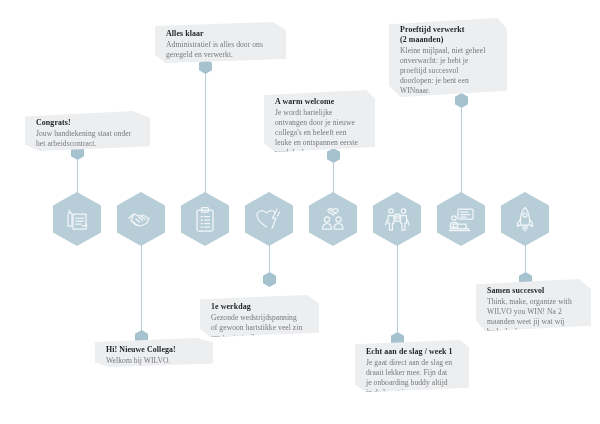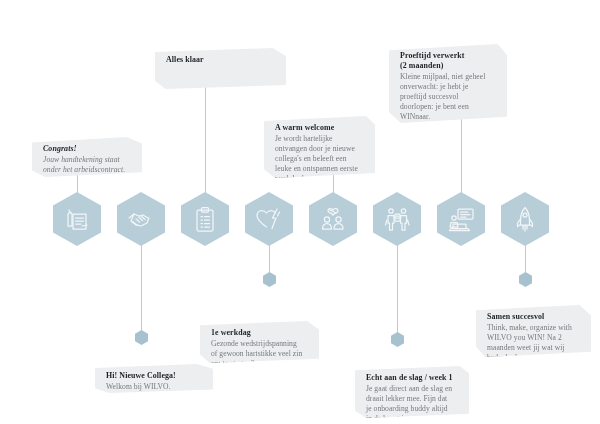--- a/index.html
+++ b/index.html
@@ -29,21 +29,20 @@
 
   
   .callout{
     position:absolute;
     background:#eceef0;
     color:#6f7175;
     padding:7px 15px 8px 11px;
     box-sizing:border-box;
     line-height:1.30;
     font-size:7.6px;
-    margin-top:26px;
   }
   .callout.clip-a{ clip-path:polygon(0% 14%, 86% 0%, 100% 16%, 100% 88%, 12% 100%, 0% 84%); }
   .callout.clip-b{ clip-path:polygon(0% 10%, 90% 0%, 100% 20%, 100% 90%, 8% 100%, 0% 80%); }
   .callout.clip-c{ clip-path:polygon(0% 8%, 92% 0%, 100% 14%, 100% 92%, 10% 100%, 0% 86%); }
   .callout .c-title{
     display:block;
     font-weight:bold;
     color:#1d2024;
     font-size:7.9px;
     line-height:1.28;
@@ -89,27 +88,28 @@
 
   <div class="dot" style="left:71px;  top:145px;"></div>
   <div class="dot" style="left:135px; top:330px;"></div>
   <div class="dot" style="left:199px; top:59px;"></div>
   <div class="dot" style="left:263px; top:272px;"></div>
   <div class="dot" style="left:327px; top:148px;"></div>
   <div class="dot" style="left:391px; top:332px;"></div>
   <div class="dot" style="left:455px; top:93px;"></div>
   <div class="dot" style="left:519px; top:272px;"></div>
 
-  <div class="callout clip-a" style="left:32px; top:111px; width:110px; height:40px;font-style:italic;">
+  <div class="callout clip-a" style="left:25px; top:111px; width:125px; height:40px;">
     <span class="c-title">Congrats!</span>
     <span class="c-body">Jouw handtekening staat onder het arbeidscontract.</span>
   </div>
 
   <div class="callout clip-b" style="left:155px; top:22px; width:131px; height:41px;">
     <span class="c-title">Alles klaar</span>
+    <span class="c-body">Administratief is alles door ons geregeld en verwerkt.</span>
   </div>
 
   <div class="callout clip-c" style="left:264px; top:90px; width:111px; height:62px;">
     <span class="c-title">A warm welcome</span>
     <span class="c-body">Je wordt hartelijke ontvangen door je nieuwe collega's en beleeft een leuke en ontspannen eerste werkdag!</span>
   </div>
 
   <div class="callout clip-c" style="left:389px; top:18px; width:118px; height:79px;">
     <span class="c-title">Proeftijd verwerkt</span>
     <span class="c-title" style="margin-top:-1px;">(2 maanden)</span>

